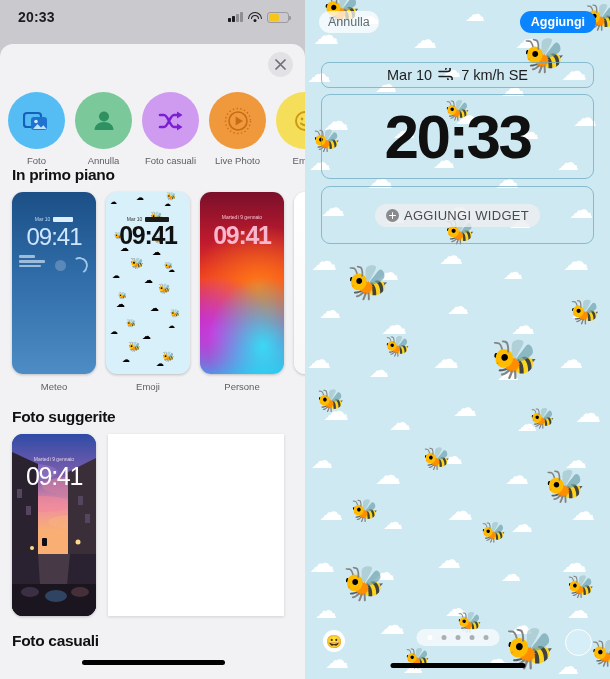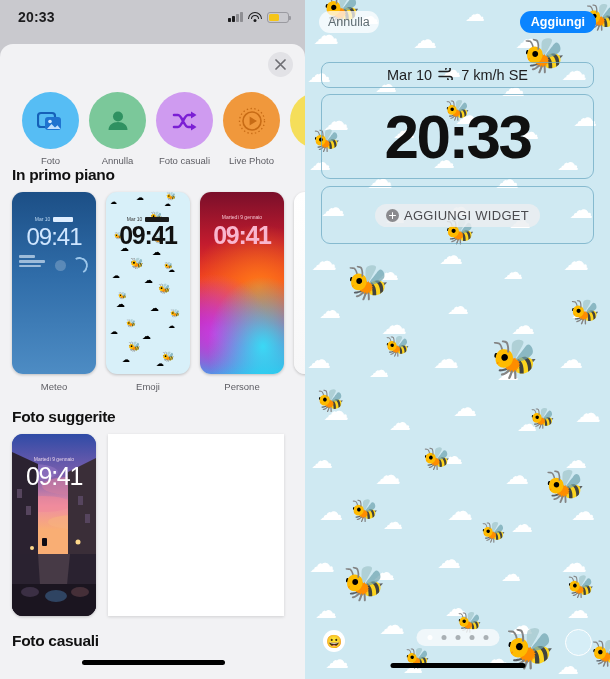--- a/index.html
+++ b/index.html
@@ -47,21 +47,21 @@
     overflow: hidden;
   }
   .sheet-head { position: relative; height: 44px; display: flex; align-items: center; justify-content: center; }
   .sheet-title { font-size: 14.5px; font-weight: 700; color: #111; letter-spacing: -.2px; }
   .close-btn {
     position: absolute; right: 12px; top: 8px; width: 25px; height: 25px; border-radius: 50%;
     background: #e2e2e6; display:flex; align-items:center; justify-content:center; cursor: pointer;
   }
   .close-btn svg { display:block; }
 
-  .cats { display: flex; gap: 10px; padding: 4px 14px 0 22px; }
+  .cats { display: flex; gap: 10px; padding: 4px 14px 0 8px; }
   .cat { width: 57px; flex: 0 0 57px; text-align: center; cursor: pointer; }
   .cat-circle { width: 57px; height: 57px; border-radius: 50%; display:flex; align-items:center; justify-content:center; }
   .cat-label { margin-top: 6px; font-size: 9.5px; color: #5d5d63; white-space: nowrap; }
 
   .section-title { font-size: 15.5px; font-weight: 700; color: #111; padding: 0 12px; letter-spacing: -.3px; }
   .sec-featured { }
   .card-row { display: flex; gap: 10px; padding: 8px 0 0 12px; }
   .wp-card { width: 84px; flex: 0 0 84px; }
   .wp-thumb {
     width: 84px; height: 182px; border-radius: 11px; overflow: hidden; position: relative;

